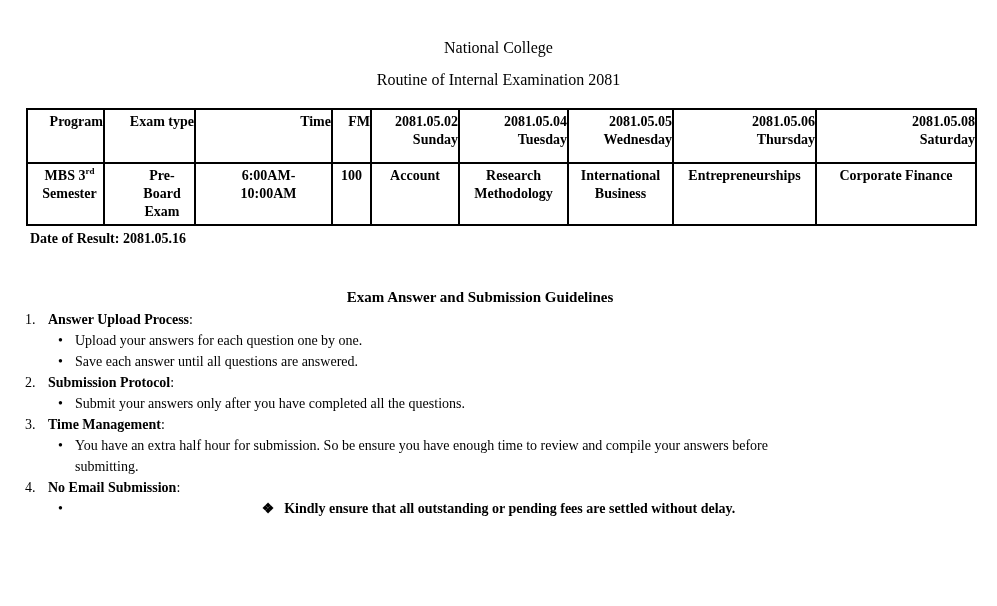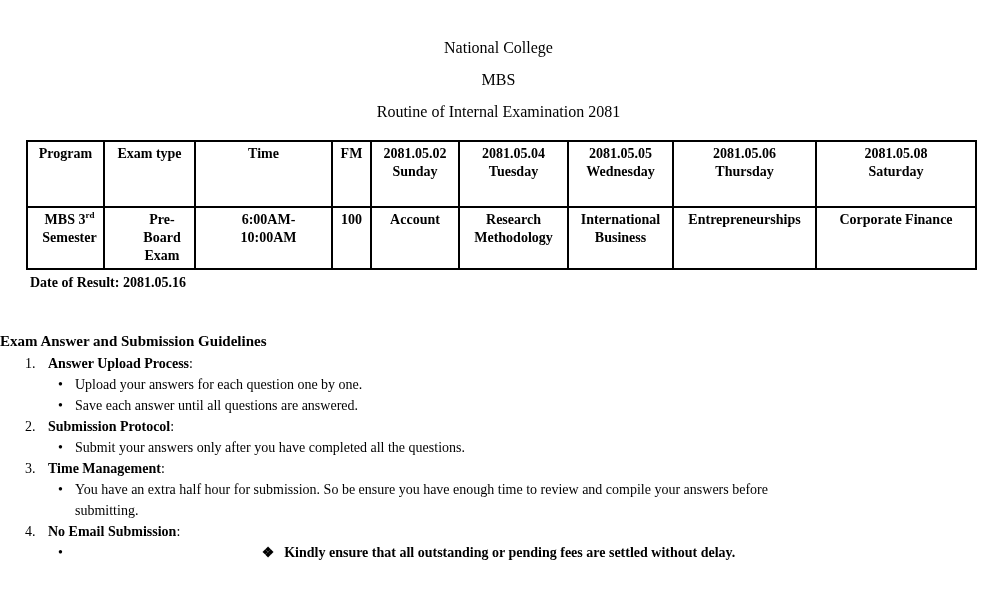--- a/index.html
+++ b/index.html
@@ -25,40 +25,40 @@
   }
   table.schedule th, table.schedule td {
     border: 2px solid #000000;
     font-weight: bold;
     font-size: 14px;
     vertical-align: top;
     padding-top: 3px;
     white-space: pre-line;
     line-height: 18px;
   }
-  table.schedule th { text-align: center; height: 66px; }
+  table.schedule th { text-align: right; height: 54px; }
   table.schedule td { text-align: center; height: 62px; }
   td.cell-left { text-align: left; }
   td.cell-program { padding-left: 8px; }
   td.cell-examtype { padding-left: 25px; }
   td.cell-time { padding-left: 10px; }
   sup.ord { font-size: 9px; vertical-align: super; line-height: 0; }
 
   
   .result-date {
     margin: 4px 0 0 30px;
     font-weight: bold;
     font-size: 14px;
     line-height: 18px;
   }
 
   
   .guidelines { width: 960px; margin-top: 40px; font-size: 14px; }
   .g-heading {
-    text-align: left;
+    text-align: center;
     font-weight: bold;
     font-size: 15px;
     line-height: 18px;
   }
   .g-list { margin-top: 3px; }
   .g-item { position: relative; padding-left: 48px; line-height: 21px; }
   .g-item .num { position: absolute; left: 25px; font-weight: normal; }
   .g-item .g-title { font-weight: bold; text-align: right; }
   .g-bullet { position: relative; padding-left: 75px; line-height: 21px; max-width: 795px; }
   .g-bullet .dot { position: absolute; left: 58px; }
@@ -71,21 +71,20 @@
   }
   .final-note .diamond { margin-right: 10px; }
 </style>
 </head>
 <body>
 
 <div class="page">
 
   <div class="titles">
     <div class="t-line">National College</div>
-    <div class="t-line">MBS</div>
     <div class="t-line">Routine of Internal Examination 2081</div>
   </div>
 
   <table class="schedule">
     <colgroup>
       <col style="width:77px">
         <col style="width:91px">
         <col style="width:137px">
       <col style="width:39px">
         <col style="width:88px">

